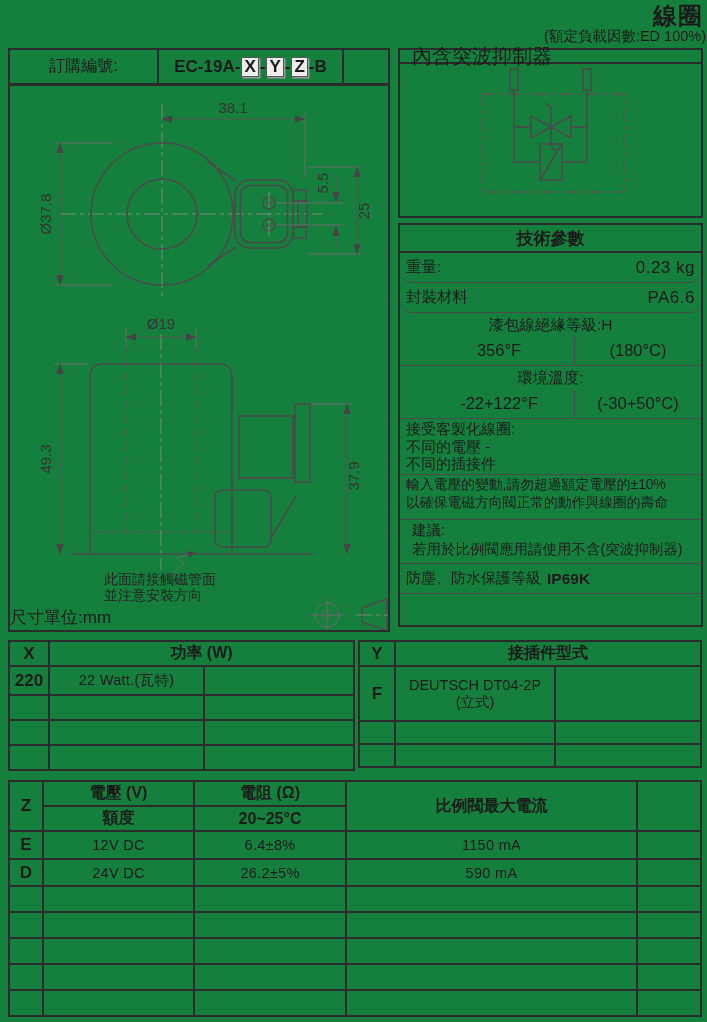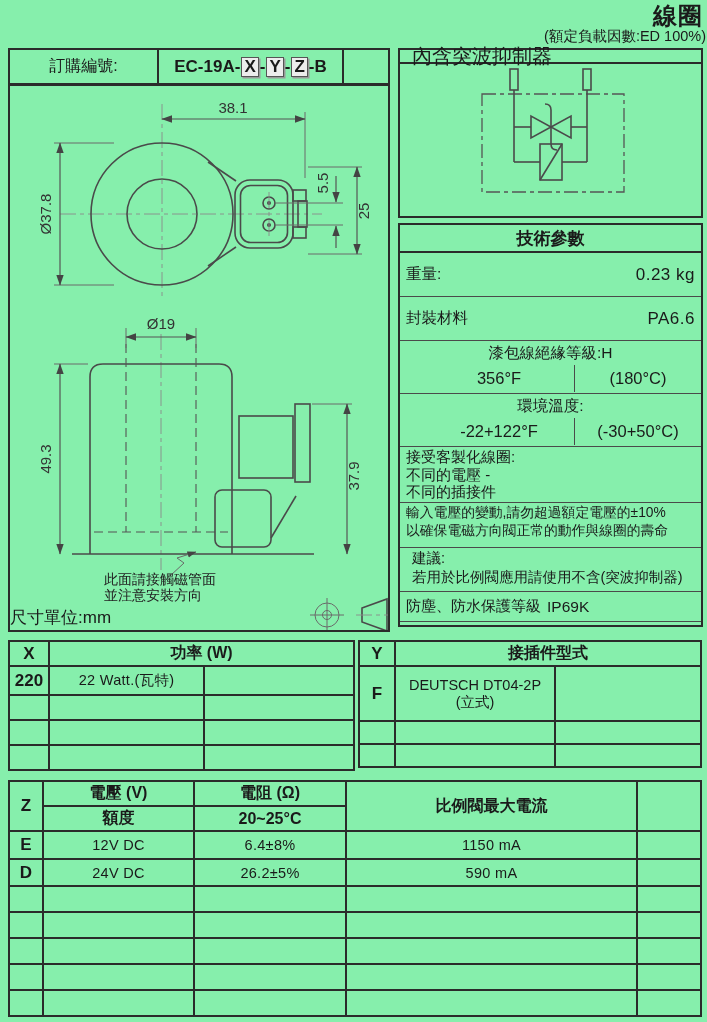--- a/index.html
+++ b/index.html
@@ -1,16 +1,16 @@
 <!DOCTYPE html>
 <html><head>
 <meta charset="utf-8">
 <style>
   html,body{margin:0;padding:0;background:#fff;}
-  .page{position:relative;width:707px;height:1022px;background:#86efac;overflow:hidden;
+  .page{position:relative;width:707px;height:1022px;background:#15803d;overflow:hidden;
         font-family:"Liberation Sans","DejaVu Sans",sans-serif;color:#1a1a1a;}
   .abs{position:absolute;box-sizing:border-box;}
   
   .doc-title{right:4px;top:0px;font-size:24px;font-weight:bold;letter-spacing:1px;}
   .doc-subtitle{right:1px;top:27px;font-size:14.5px;font-weight:normal;}
   
   .order-box{left:8px;top:48px;width:382px;height:37px;border:2px solid #2b2b2b;display:flex;}
   .order-label{width:147px;border-right:2px solid #2b2b2b;display:flex;align-items:center;justify-content:center;font-size:16px;}
   .order-code{width:183px;border-right:2px solid #2b2b2b;display:flex;align-items:center;justify-content:center;
               font-weight:bold;font-size:17px;white-space:nowrap;}
@@ -22,33 +22,33 @@
   .note-text{position:absolute;left:94px;top:485px;font-size:14px;line-height:16px;color:#222;}
   .unit-label{position:absolute;left:0;bottom:1px;font-size:17px;}
   
   .surge-box{left:398px;top:48px;width:305px;height:170px;border:2px solid #2b2b2b;}
   .surge-title{height:14px;border-bottom:2px solid #2b2b2b;display:flex;align-items:center;padding-left:12px;font-size:20px;box-sizing:border-box;}
   
   .tech-box{left:398px;top:223px;width:305px;height:404px;border:2px solid #2b2b2b;display:flex;flex-direction:column;}
   .t-row{border-bottom:1.5px solid #4a4a4a;padding:1px 6px;box-sizing:border-box;font-size:15.5px;}
   .t-title{height:28px;font-weight:bold;font-size:17px;text-align:center;border-bottom:2px solid #2b2b2b;
            display:flex;align-items:center;justify-content:center;padding:0;}
-  .t-kv{height:44px;display:flex;align-items:center;justify-content:space-between;}
+  .t-kv{height:30px;display:flex;align-items:center;justify-content:space-between;border-radius:12px;}
   .t-kv .val{font-size:17px;letter-spacing:0.5px;}
   .t-split{height:53px;padding:1px 0;}
   .t-split .l1{padding:1px 6px;text-align:center;}
   .t-split .l2{display:flex;height:27px;align-items:center;}
   .t-split .l2 .lf{width:150px;border-right:1.5px solid #4a4a4a;text-align:center;font-size:16.5px;height:100%;
                    display:flex;align-items:center;justify-content:center;margin-left:24px;}
   .t-split .l2 .rt{flex:1;text-align:center;font-size:16.5px;}
   .t-custom{height:56px;font-size:15px;line-height:17.5px;}
   .t-warning{height:45px;font-size:13.8px;line-height:18px;white-space:nowrap;}
   .t-advice{height:44px;font-size:14.5px;line-height:19px;white-space:nowrap;padding-left:12px;}
   .t-protect{height:30px;display:flex;align-items:center;gap:6px;font-size:15px;}
-  .t-protect .val{font-weight:normal;font-size:15.5px;}
+  .t-protect .val{font-weight:bold;font-size:15.5px;}
   .t-empty{flex:1;border-bottom:none;}
   
   table{border-collapse:collapse;table-layout:fixed;}
   td{border:2px solid #2b2b2b;text-align:center;vertical-align:middle;padding:0;font-size:15px;overflow:hidden;}
   .code-cell{font-weight:bold;font-size:17px;}
   .head-cell{font-weight:bold;font-size:16px;}
   .table-x{left:8px;top:640px;}
   .table-y{left:358px;top:640px;}
   .table-z{left:8px;top:780px;}
   .val-cell{font-size:14.5px;letter-spacing:0.3px;}

